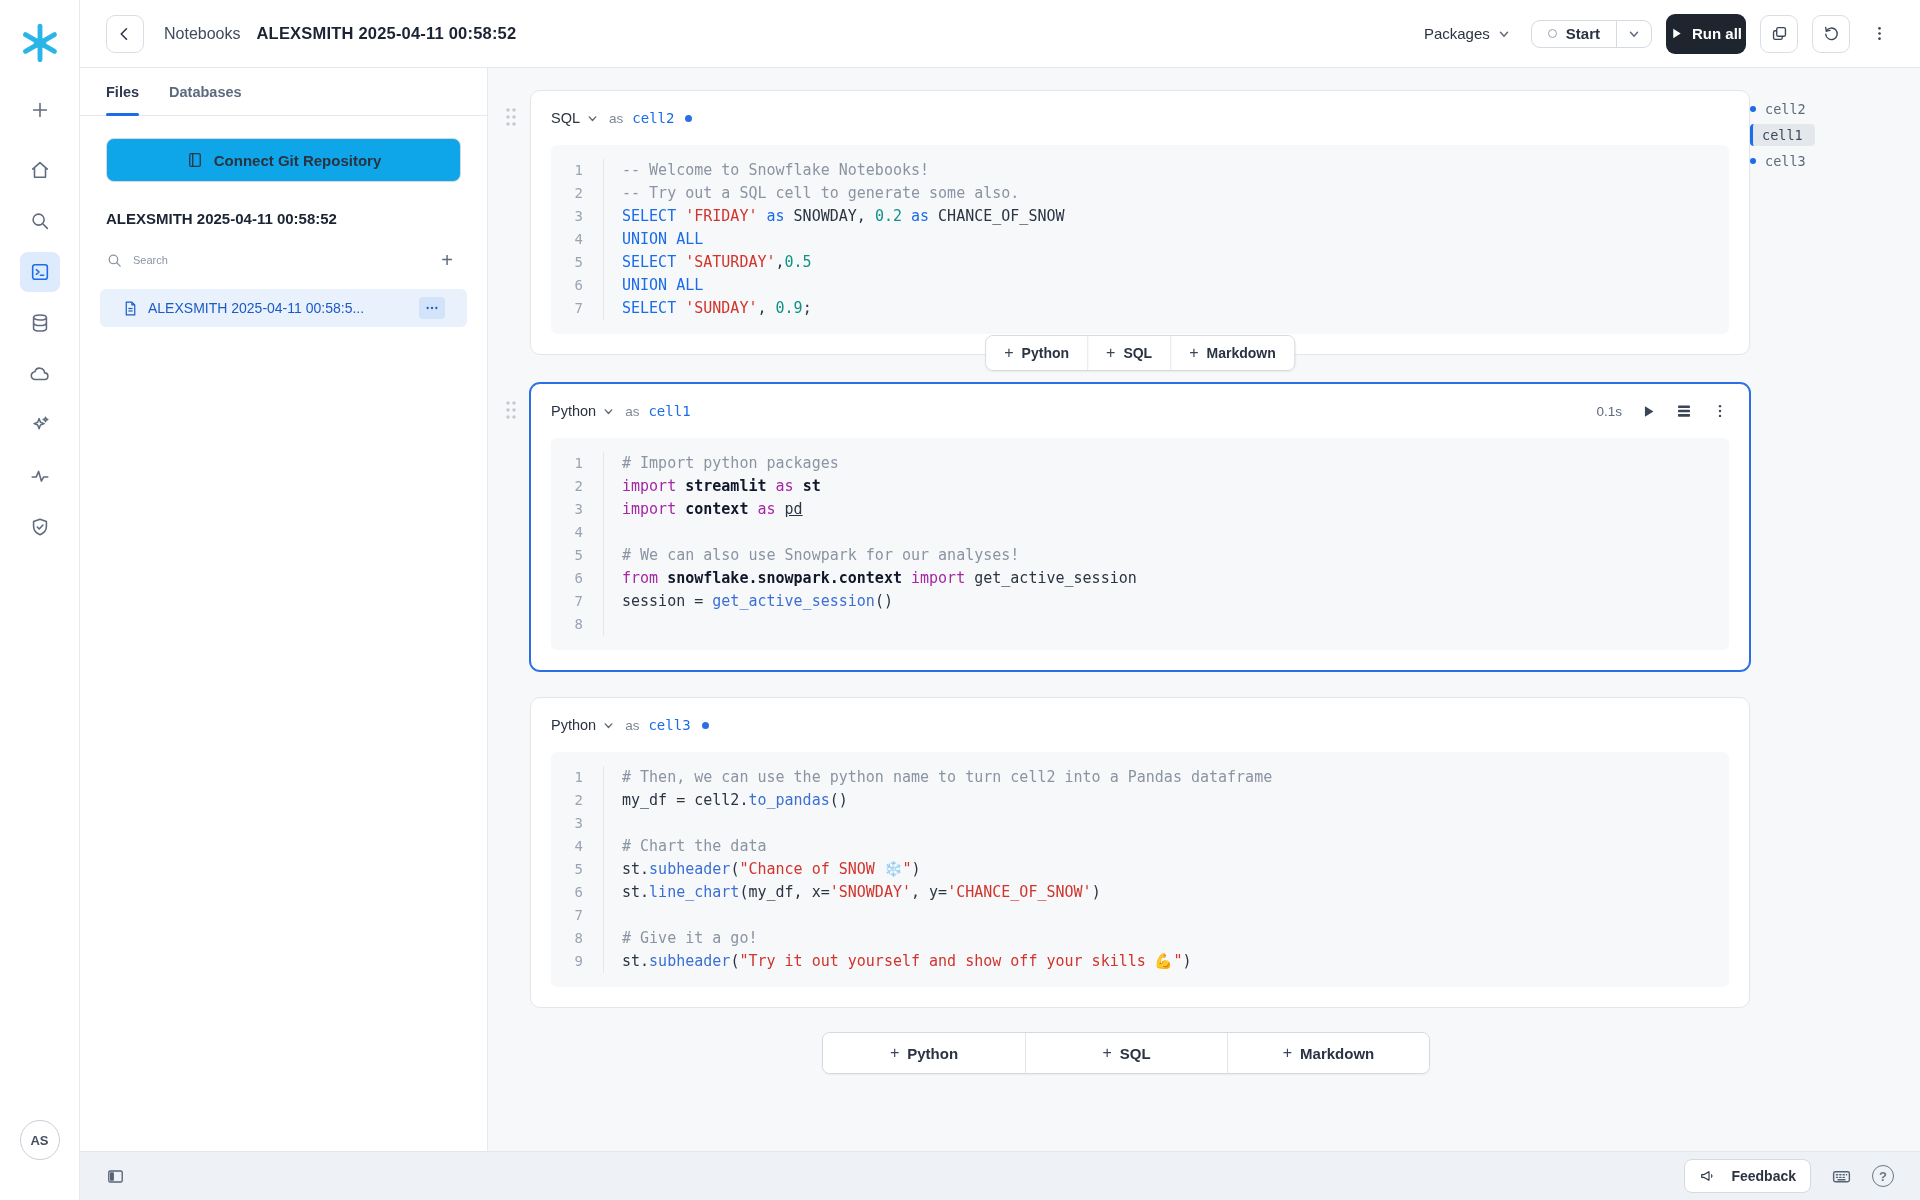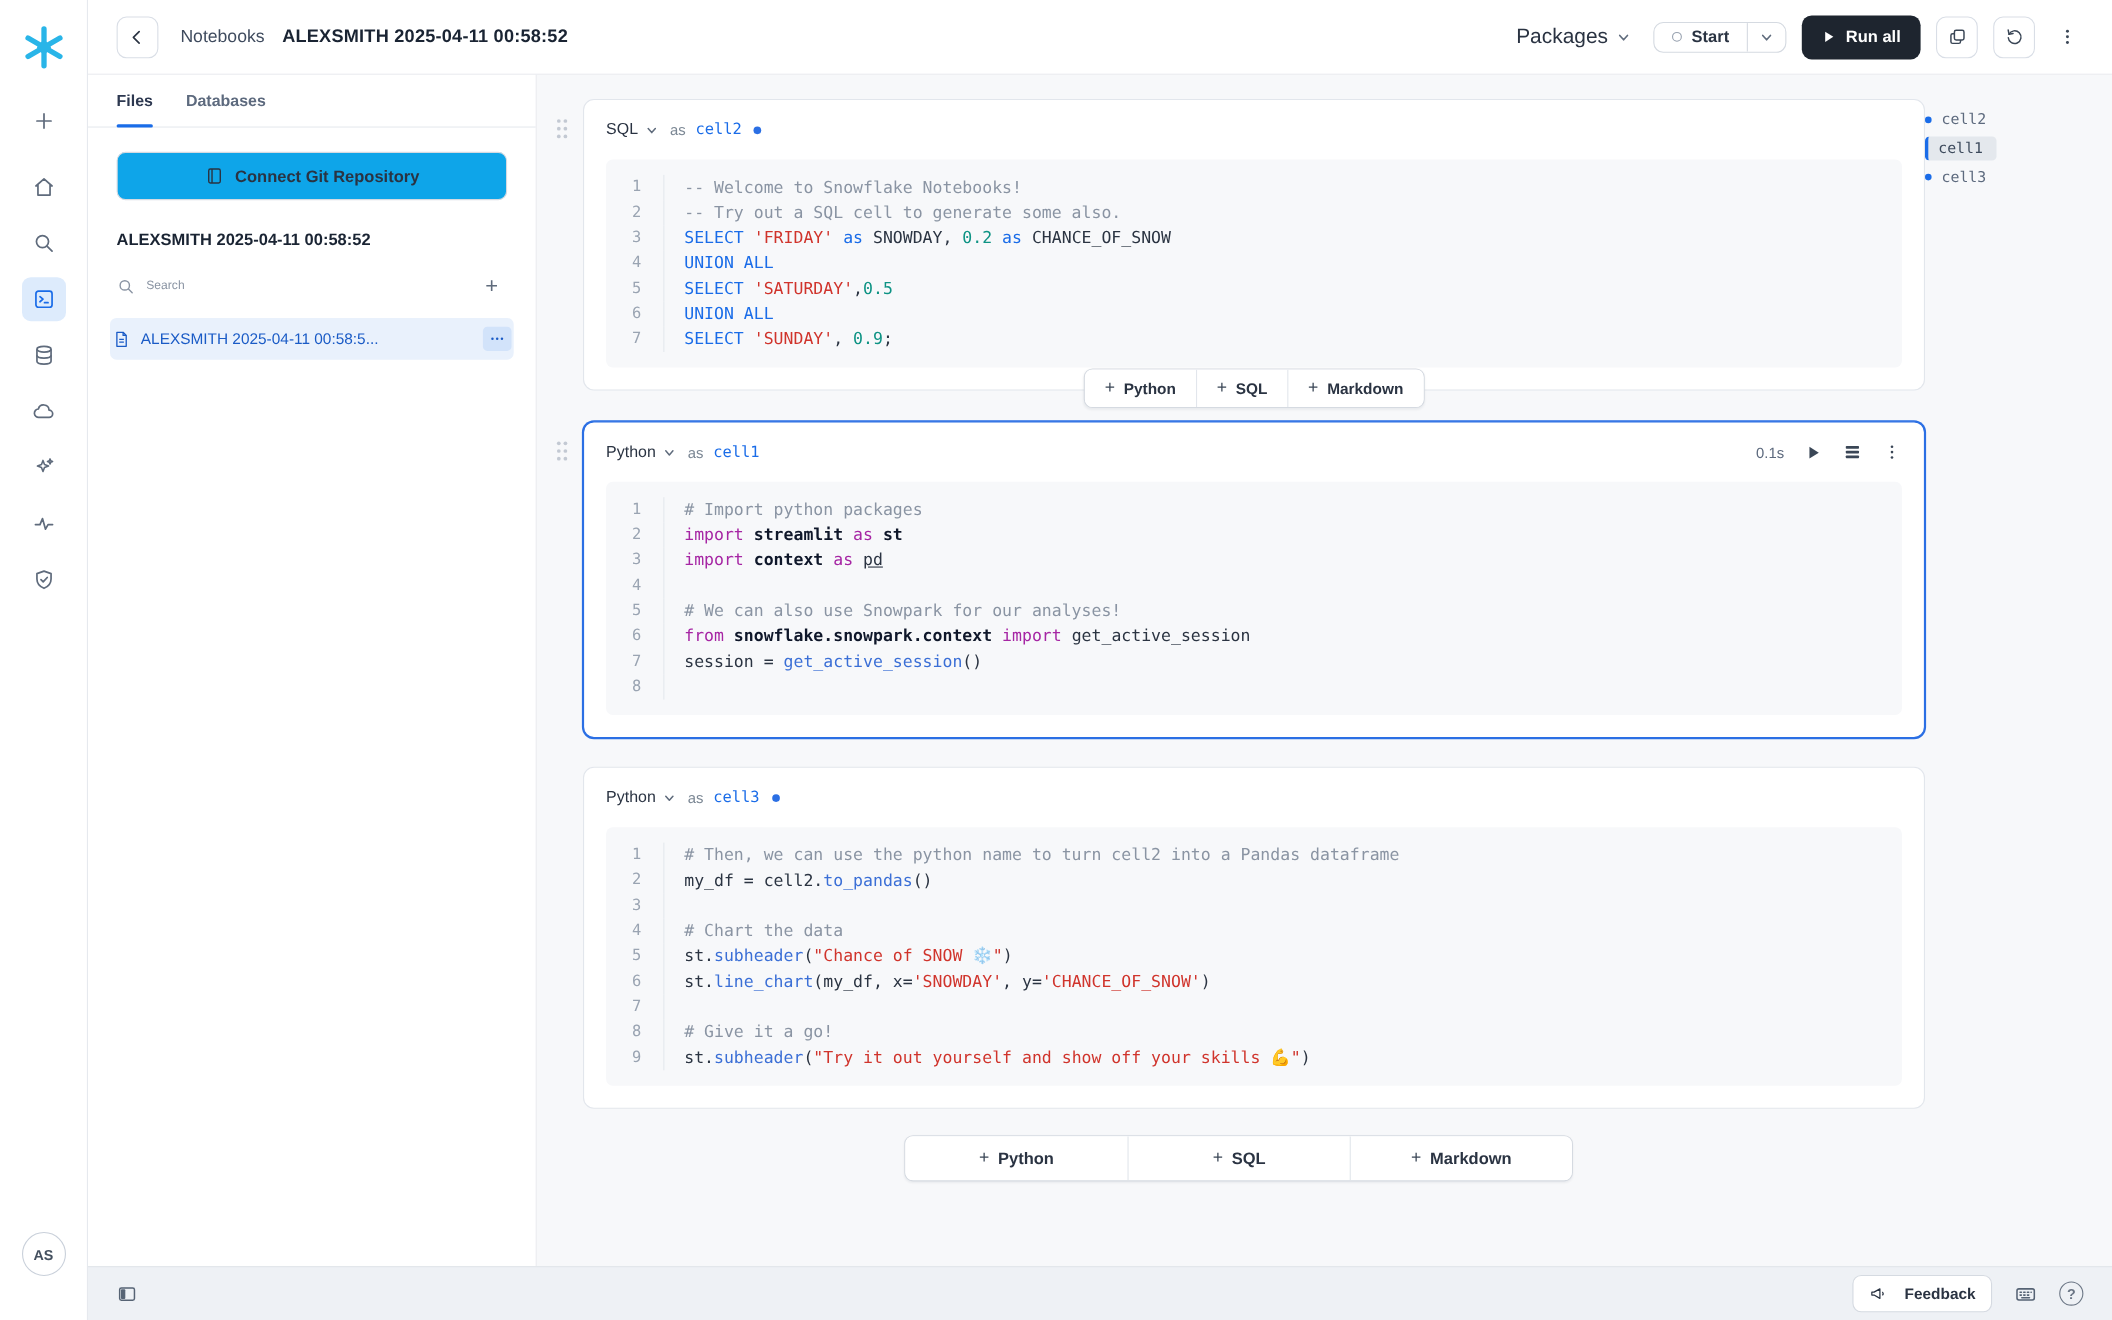--- a/index.html
+++ b/index.html
@@ -25,30 +25,30 @@
   #content { margin-left:80px; height:100%; display:flex; flex-direction:column; }
 
   
   #topbar { height:68px; background:#fff; border-bottom:1px solid #e6e9ee; display:flex;
     align-items:center; padding:0 26px; flex:none; }
   .back-btn { width:38px; height:38px; border:1px solid #d9dee6; border-radius:9px;
     display:flex; align-items:center; justify-content:center; color:#2a3342; background:#fff; }
   .breadcrumb { font-size:16px; color:#3f4b5e; font-weight:500; margin-left:20px; }
   .doc-title { font-size:16.5px; font-weight:700; color:#1a2433; margin-left:16px; letter-spacing:.2px; }
   .topbar-right { margin-left:auto; display:flex; align-items:center; gap:14px; }
-  .packages-dd { display:flex; align-items:center; gap:7px; font-size:19px; font-weight:500;
+  .packages-dd { display:flex; align-items:center; gap:7px; font-size:15px; font-weight:500;
     color:#2a3342; padding:8px 6px; }
   .start-split { display:flex; align-items:stretch; height:28px; border:1px solid #d5dae1;
     border-radius:9px; background:#fff; overflow:hidden; }
   .start-main { display:flex; align-items:center; gap:9px; padding:0 16px; font-size:15px;
     font-weight:600; color:#2a3342; }
   .status-dot { width:9px; height:9px; border-radius:50%; border:1.5px solid #98a2b0; }
   .start-sep { width:1px; background:#d5dae1; }
   .start-caret { width:34px; display:flex; align-items:center; justify-content:center; color:#5f6b7c; }
-  .runall-btn { height:40px; background:#1e252f; color:#fff; border-radius:9px; padding:0 18px;
+  .runall-btn { height:40px; background:#1e252f; color:#fff; border-radius:9px; padding:0 4px;
     display:flex; align-items:center; gap:9px; font-size:15px; font-weight:600; }
   .tb-icon-btn { width:38px; height:38px; border:1px solid #d9dee6; border-radius:9px;
     background:#fff; display:flex; align-items:center; justify-content:center; color:#3a4656; }
   .tb-kebab { width:30px; height:38px; display:flex; align-items:center; justify-content:center; color:#3a4656; }
 
   
   #body { flex:1; display:flex; min-height:0; }
 
   
   #panel { width:408px; flex:none; background:#fff; border-right:1px solid #e6e9ee;
@@ -62,21 +62,21 @@
   .git-btn { margin:22px 26px 0; height:44px; border:1px solid #d5dae1; border-radius:8px;
     background:#0ea5e9; display:flex; align-items:center; justify-content:center; gap:10px;
     font-size:15px; font-weight:600; color:#2a3342; }
   .panel-heading { margin:28px 26px 0; font-size:15px; font-weight:700; color:#1a2433; }
   .search-row { margin:16px 26px 0; display:flex; align-items:center; gap:10px; height:34px; }
   .search-row input { flex:1; border:none; outline:none; font-size:11px; color:#2a3342; background:transparent; }
   .search-row input::placeholder { color:#8a94a3; }
   .search-add { width:28px; height:28px; display:flex; align-items:center; justify-content:center;
     color:#5f6b7c; font-size:20px; font-weight:400; border-radius:6px; }
   .file-item { margin:12px 20px 0; height:38px; background:#e9f1fc; border-radius:6px;
-    display:flex; align-items:center; gap:9px; padding:0 2px; cursor:pointer; }
+    display:flex; align-items:center; gap:9px; padding:0 22px; cursor:pointer; }
   .file-item .file-label { flex:1; font-size:14px; font-weight:500; color:#1a5bc6; white-space:nowrap;
     overflow:hidden; }
   .file-kebab { width:26px; height:22px; border-radius:4px; background:#d2e3fa; color:#1a5bc6;
     display:flex; align-items:center; justify-content:center; }
 
   
   #main { flex:1; display:flex; padding-top:22px; min-width:0; background:#f7f8fa; }
   #cells { margin-left:14px; width:1248px; flex:none; }
 
   .cell-row { position:relative; padding-left:28px; }

